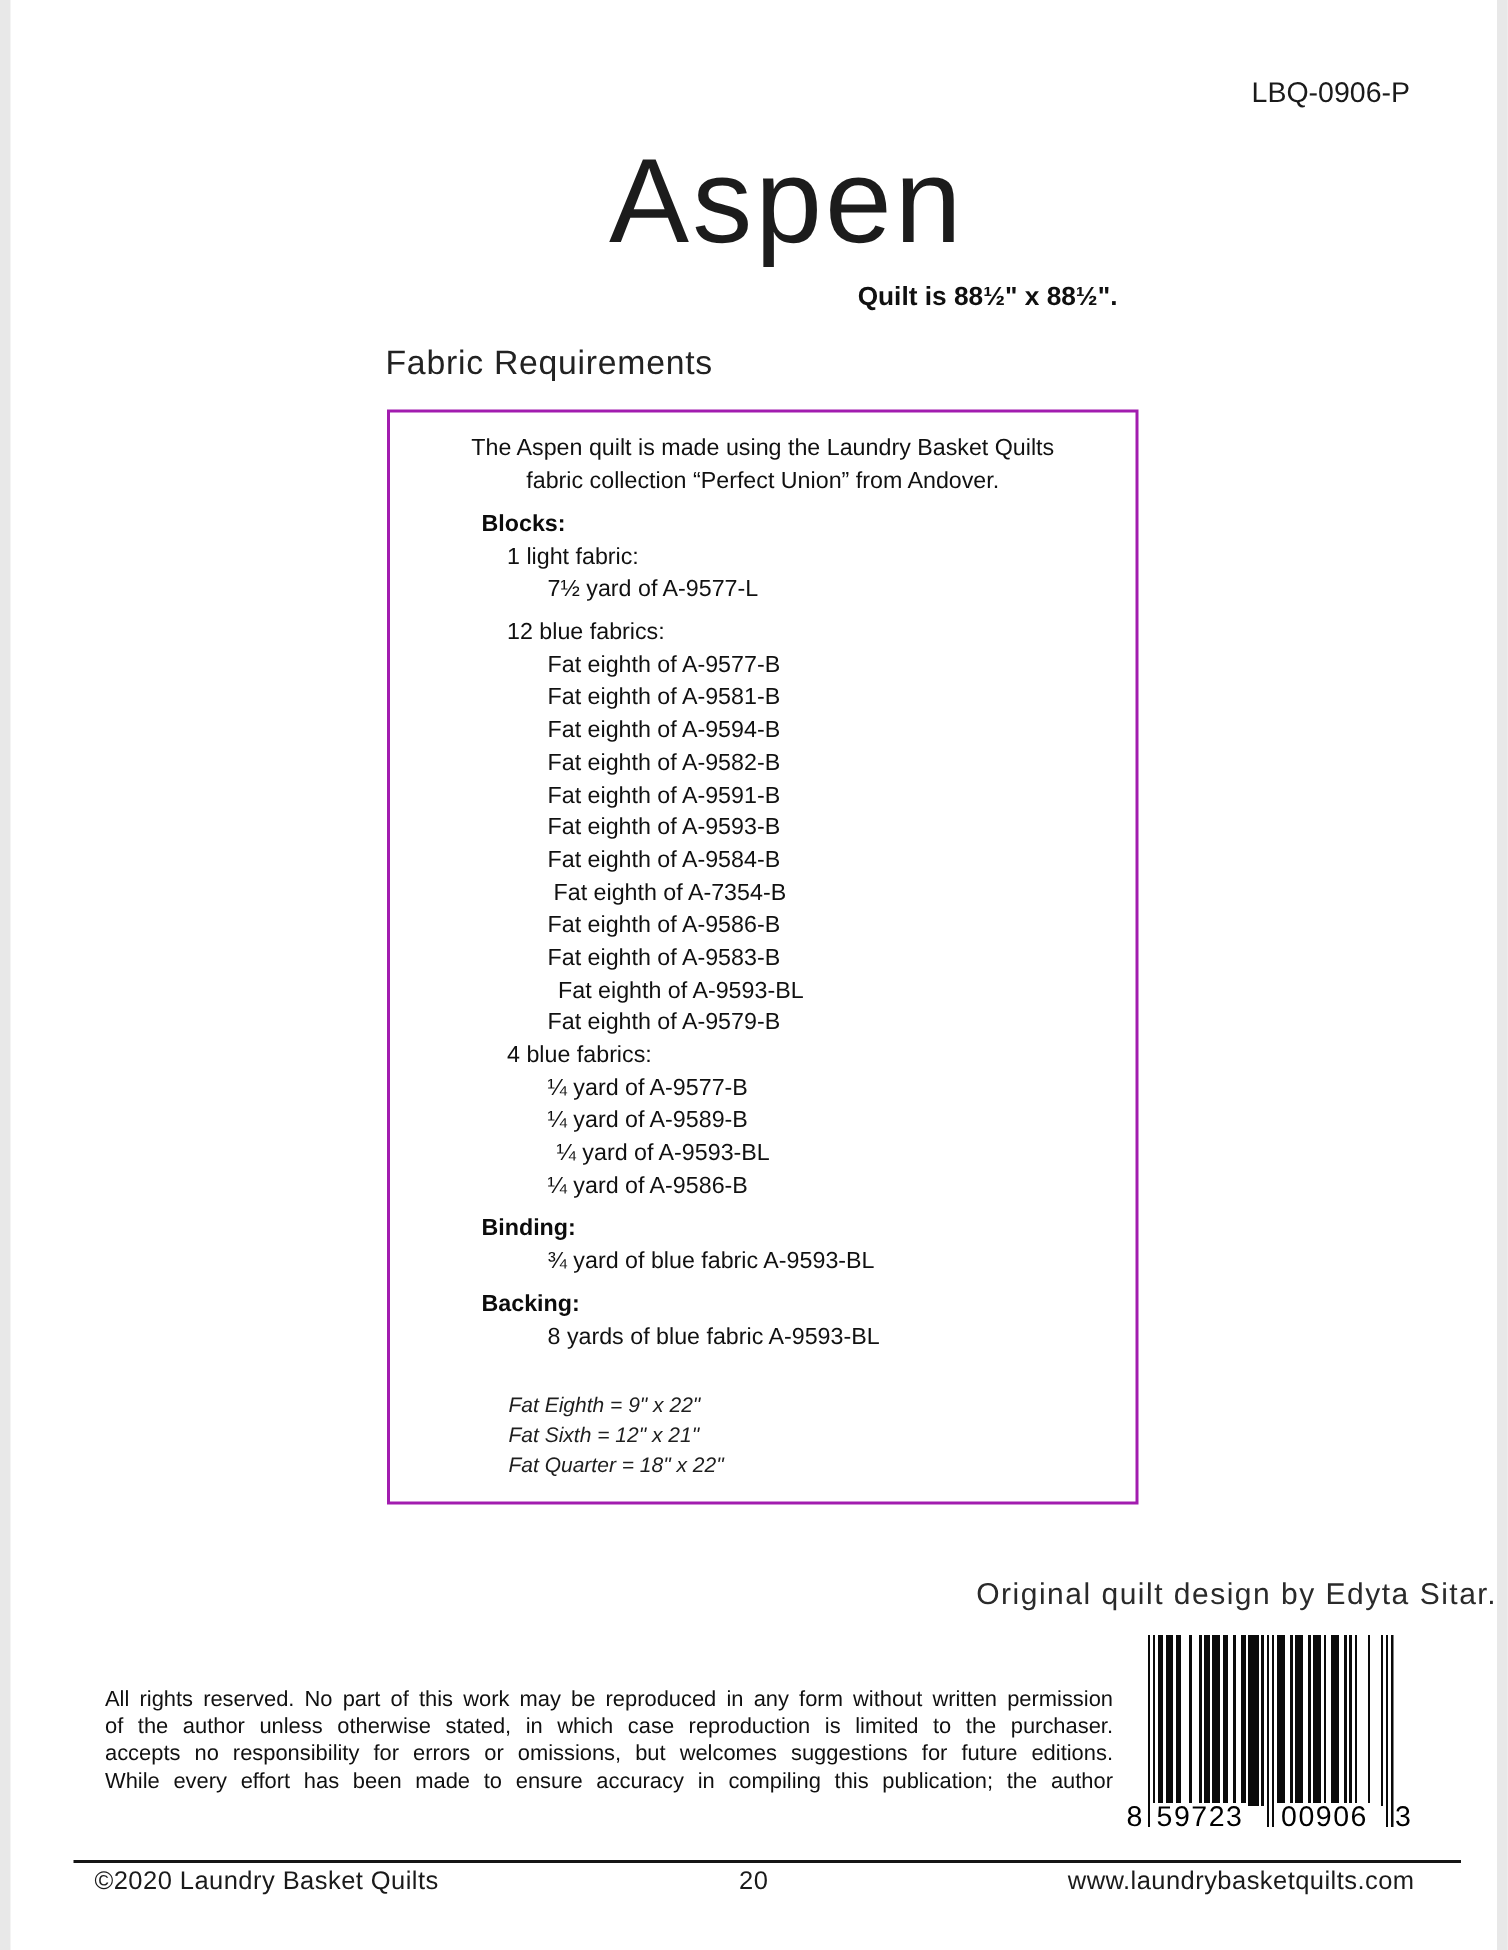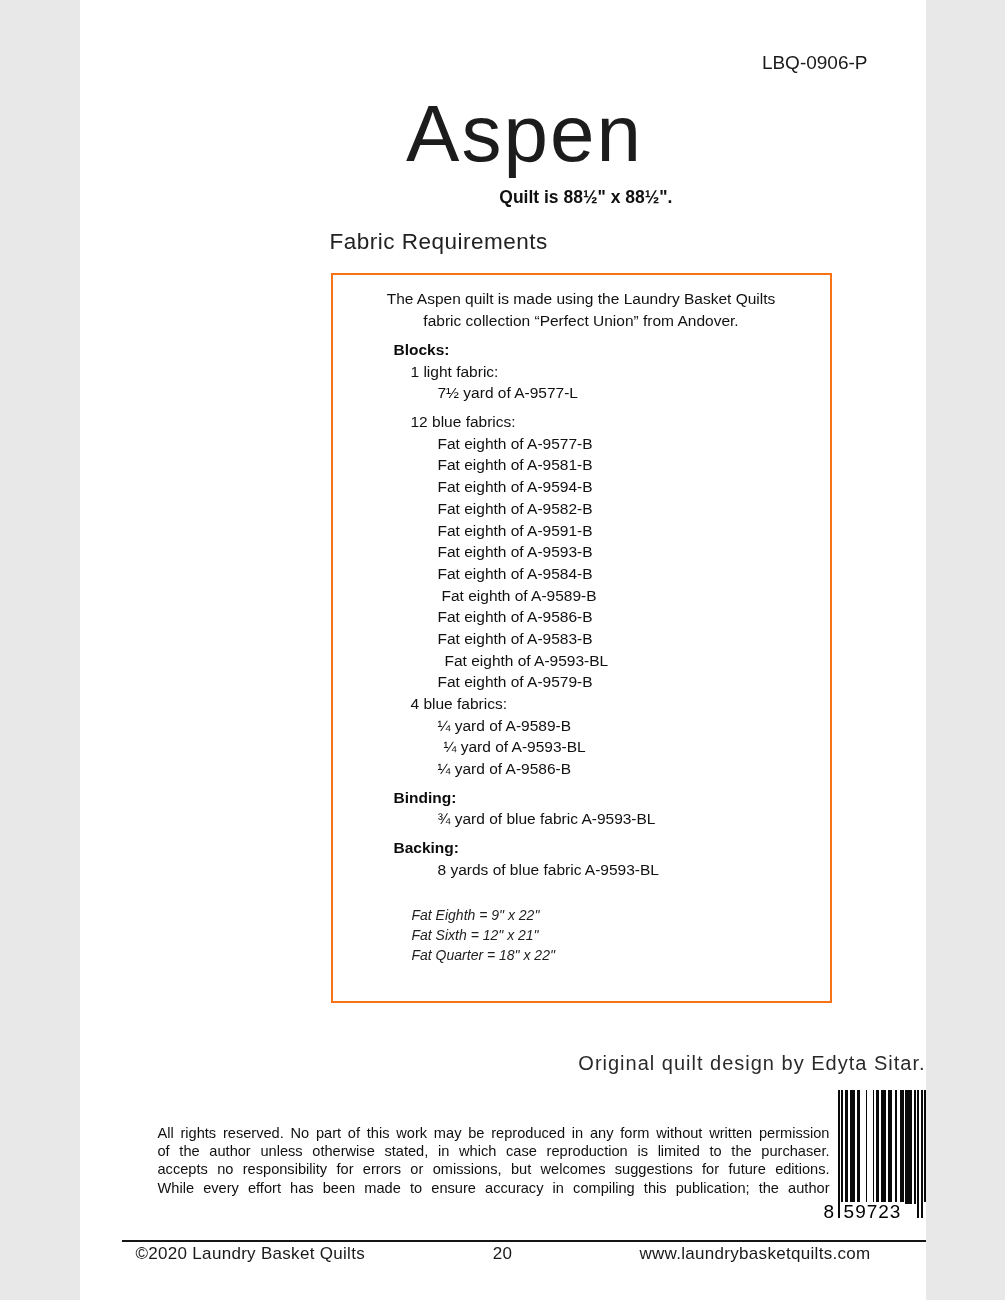--- a/index.html
+++ b/index.html
@@ -1,47 +1,47 @@
 <!DOCTYPE html>
 <html><head>
 <meta charset="utf-8">
 <style>
   html,body{margin:0;padding:0;background:#e8e8e8;}
   .page{
-    position:relative;width:846px;height:1300px;margin:0 auto;
+    position:relative;width:991px;height:1300px;margin:0 auto;
     background:#ffffff;overflow:hidden;
     font-family:"Liberation Sans",sans-serif;color:#161616;
   }
   .abs{position:absolute;}
 
   .product-code{top:52px;right:58px;font-size:19px;color:#1a1a1a;}
   .page-title{top:94px;left:0;right:0;text-align:center;
     font-size:80px;font-weight:300;letter-spacing:2px;color:#1c1c1c;line-height:1;padding-left:44px;}
   .quilt-size{top:187px;right:253px;font-size:17.5px;font-weight:600;color:#101010;}
   .section-heading{top:229px;left:250px;font-size:22.5px;font-weight:300;
     letter-spacing:0.5px;color:#222;}
 
   .req-box{left:251px;top:273px;width:501px;height:730px;
-    border:2px solid #f97316;box-sizing:border-box;background:#fff;}
+    border:2px solid #a21caf;box-sizing:border-box;background:#fff;}
   .req-intro{margin-top:13px;text-align:center;font-size:15.5px;
     line-height:22px;color:#111;}
   .req-lines{margin-top:0;margin-left:28px;}
   .req-line{font-size:15.5px;line-height:21.7px;height:21.7px;color:#111;white-space:nowrap;}
   .req-line.lvl0{padding-left:33px;}
   .req-line.lvl1{padding-left:50px;}
   .req-line.lvl2{padding-left:77px;}
   .req-line.bold{font-weight:700;color:#0c0c0c;}
   .req-line.gap{margin-top:7px;}
   .req-notes{margin-top:24px;padding-left:79px;font-style:italic;
     font-size:14px;line-height:20px;color:#1e1e1e;}
 
   .design-credit{top:1052px;left:0;right:0;text-align:right;
     font-size:20px;font-weight:300;letter-spacing:1px;color:#2a2a2a;}
 
-  .legal{left:78px;top:1124px;width:672px;}
+  .legal{left:63px;top:1124px;width:672px;}
   .legal-line{font-size:14.6px;line-height:18.2px;color:#101010;
     text-align:justify;text-align-last:justify;}
 
   .barcode{left:758px;top:1090px;width:164px;height:128px;}
   .barcode svg{position:absolute;left:0;top:0;}
   .bc-digit{position:absolute;top:112px;font-size:19px;color:#000;
     font-family:"Liberation Sans",sans-serif;background:#fff;line-height:1;}
   .bc-lead{left:-14px;}
   .bc-g1{left:3px;width:64px;text-align:center;letter-spacing:1px;}
   .bc-g2{left:86px;width:64px;text-align:center;letter-spacing:1px;}
@@ -76,26 +76,27 @@
         <div class="req-line lvl1">1 light fabric:</div>
         <div class="req-line lvl2">7½ yard of A-9577-L</div>
         <div class="req-line lvl1 gap">12 blue fabrics:</div>
         <div class="req-line lvl2">Fat eighth of A-9577-B</div>
         <div class="req-line lvl2">Fat eighth of A-9581-B</div>
         <div class="req-line lvl2">Fat eighth of A-9594-B</div>
         <div class="req-line lvl2">Fat eighth of A-9582-B</div>
         <div class="req-line lvl2">Fat eighth of A-9591-B</div>
         <div class="req-line lvl2">Fat eighth of A-9593-B</div>
         <div class="req-line lvl2">Fat eighth of A-9584-B</div>
-        <div class="req-line lvl2" style="padding-left: 81px;">Fat eighth of A-9589-B</div>
+        <div class="req-line lvl2" style="padding-left: 81px;">Fat eighth of A-7354-B</div>
         <div class="req-line lvl2">Fat eighth of A-9586-B</div>
         <div class="req-line lvl2">Fat eighth of A-9583-B</div>
         <div class="req-line lvl2" style="padding-left: 84px;">Fat eighth of A-9593-BL</div>
         <div class="req-line lvl2">Fat eighth of A-9579-B</div>
         <div class="req-line lvl1">4 blue fabrics:</div>
+        <div class="req-line lvl2">¼ yard of A-9577-B</div>
         <div class="req-line lvl2">¼ yard of A-9589-B</div>
         <div class="req-line lvl2" style="padding-left: 83px;">¼ yard of A-9593-BL</div>
         <div class="req-line lvl2">¼ yard of A-9586-B</div>
         <div class="req-line lvl0 bold gap">Binding:</div>
         <div class="req-line lvl2">¾ yard of blue fabric A-9593-BL</div>
         <div class="req-line lvl0 bold gap">Backing:</div>
         <div class="req-line lvl2">8 yards of blue fabric A-9593-BL</div>
       </div>
     <div class="req-notes" id="req-notes">
         <div>Fat Eighth = 9" x 22"</div>

